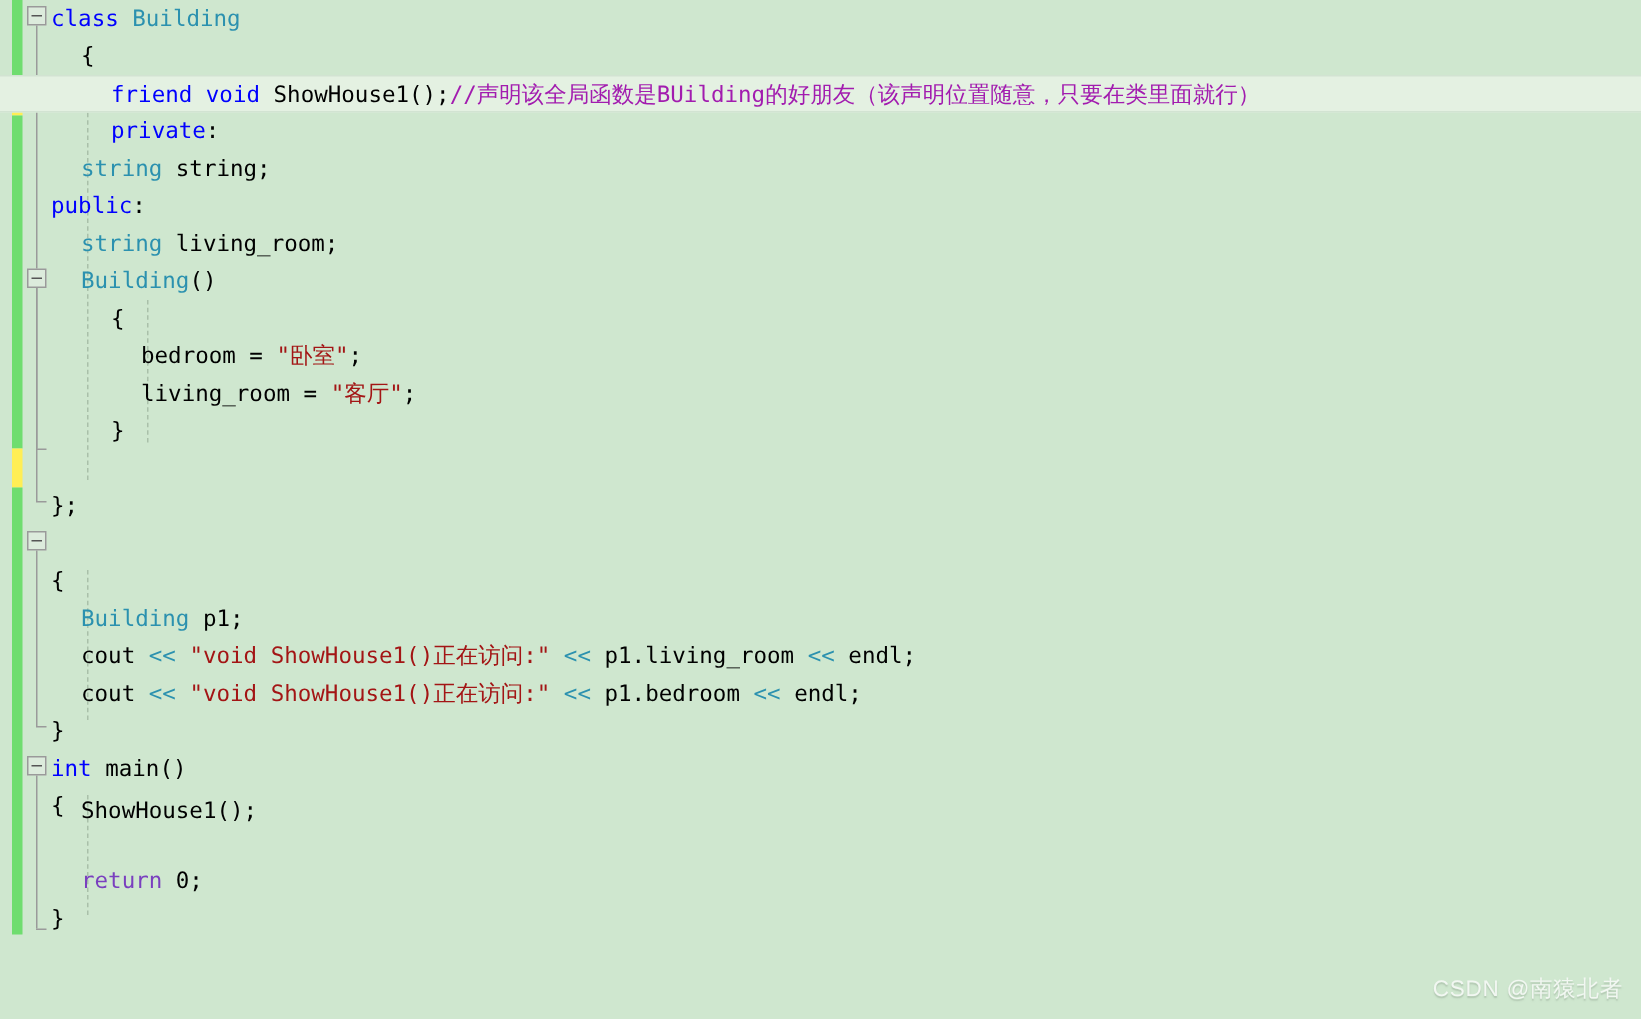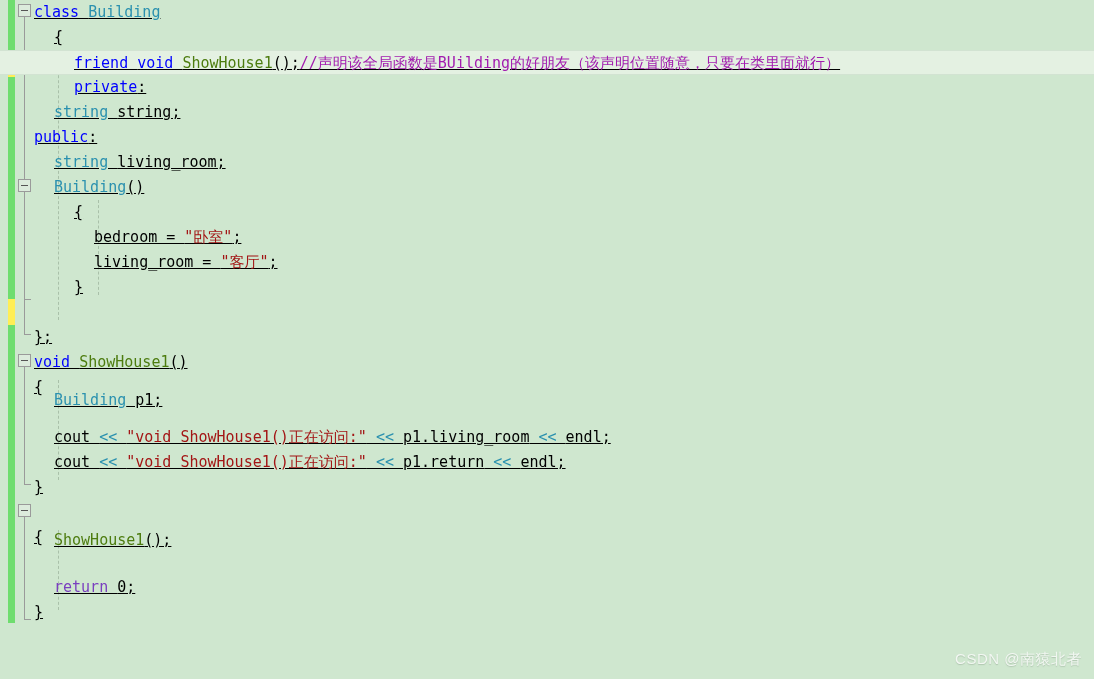--- a/index.html
+++ b/index.html
@@ -91,33 +91,32 @@
     left: 0;
     width: 1094px;
     height: 25px;
     line-height: 25px;
     white-space: pre;
     color: #000000;
   }
   .line .txt {
     display: inline-block;
     padding-left: 34px;
-    text-decoration: underline;
   }
   .line.hl {
     background: #e4f1e2;
     border-top: 1px solid #d2e3d2;
     border-bottom: 1px solid #d2e3d2;
     box-sizing: border-box;
   }
 
   
   .kw   { color: #0000ff; }
   .typ  { color: #2b91af; }
-  .fn   { color: #4d7c0f; }
+  .fn   { color: #000000; }
   .str  { color: #a31515; }
   .cmt  { color: #a21caf; }
   .op   { color: #2b91af; }
   .ret  { color: #7a3fbf; }
   .pl   { color: #000000; }
 
   
   .watermark {
     position: absolute;
     right: 12px;
@@ -173,26 +172,26 @@
       <div class="line" style="top: 100px;"><span class="txt" style="padding-left: 54px;"><span class="typ">string </span><span class="pl">string;</span></span></div>
       <div class="line" style="top: 125px;"><span class="txt" style="padding-left: 34px;"><span class="kw">public</span><span class="pl">:</span></span></div>
       <div class="line" style="top: 150px;"><span class="txt" style="padding-left: 54px;"><span class="typ">string </span><span class="pl">living_room;</span></span></div>
       <div class="line" style="top: 175px;"><span class="txt" style="padding-left: 54px;"><span class="typ">Building</span><span class="pl">()</span></span></div>
       <div class="line" style="top: 200px;"><span class="txt" style="padding-left: 74px;"><span class="pl">{</span></span></div>
       <div class="line" style="top: 225px;"><span class="txt" style="padding-left: 94px;"><span class="pl">bedroom = </span><span class="str">"卧室"</span><span class="pl">;</span></span></div>
       <div class="line" style="top: 250px;"><span class="txt" style="padding-left: 94px;"><span class="pl">living_room = </span><span class="str">"客厅"</span><span class="pl">;</span></span></div>
       <div class="line" style="top: 275px;"><span class="txt" style="padding-left: 74px;"><span class="pl">}</span></span></div>
       <div class="line" style="top: 300px;"><span class="txt" style="padding-left: 34px;"></span></div>
       <div class="line" style="top: 325px;"><span class="txt" style="padding-left: 34px;"><span class="pl">};</span></span></div>
-      <div class="line" style="top: 350px;"><span class="txt" style="padding-left: 34px;"><span class="kw">void </span><span class="fn">ShowHouse1</span><span class="pl">()</span></span></div>
       <div class="line" style="top: 375px;"><span class="txt" style="padding-left: 34px;"><span class="pl">{</span></span></div>
-      <div class="line" style="top: 388px;"><span class="txt" style="padding-left: 54px;"><span class="typ">Building</span><span class="pl"> p1;</span></span></div>
+      <div class="line" style="top: 400px;"><span class="txt" style="padding-left: 54px;"><span class="typ">Building</span><span class="pl"> p1;</span></span></div>
       <div class="line" style="top: 425px;"><span class="txt" style="padding-left: 54px;"><span class="pl">cout </span><span class="op">&lt;&lt; </span><span class="str">"void ShowHouse1()正在访问:"</span><span class="op"> &lt;&lt; </span><span class="pl">p1.living_room</span><span class="op"> &lt;&lt; </span><span class="pl">endl;</span></span></div>
-      <div class="line" style="top: 450px;"><span class="txt" style="padding-left: 54px;"><span class="pl">cout </span><span class="op">&lt;&lt; </span><span class="str">"void ShowHouse1()正在访问:"</span><span class="op"> &lt;&lt; </span><span class="pl">p1.return</span><span class="op"> &lt;&lt; </span><span class="pl">endl;</span></span></div>
+      <div class="line" style="top: 450px;"><span class="txt" style="padding-left: 54px;"><span class="pl">cout </span><span class="op">&lt;&lt; </span><span class="str">"void ShowHouse1()正在访问:"</span><span class="op"> &lt;&lt; </span><span class="pl">p1.bedroom</span><span class="op"> &lt;&lt; </span><span class="pl">endl;</span></span></div>
       <div class="line" style="top: 475px;"><span class="txt" style="padding-left: 34px;"><span class="pl">}</span></span></div>
+      <div class="line" style="top: 500px;"><span class="txt" style="padding-left: 34px;"><span class="kw">int </span><span class="fn">main</span><span class="pl">()</span></span></div>
       <div class="line" style="top: 525px;"><span class="txt" style="padding-left: 34px;"><span class="pl">{</span></span></div>
       <div class="line" style="top: 528px;"><span class="txt" style="padding-left: 54px;"><span class="fn">ShowHouse1</span><span class="pl">();</span></span></div>
       <div class="line" style="top: 575px;"><span class="txt" style="padding-left: 54px;"><span class="ret">return </span><span class="pl">0;</span></span></div>
       <div class="line" style="top: 600px;"><span class="txt" style="padding-left: 34px;"><span class="pl">}</span></span></div>
     </div>
 
   <div class="watermark">CSDN @南猿北者</div>
 
 </div>
 

